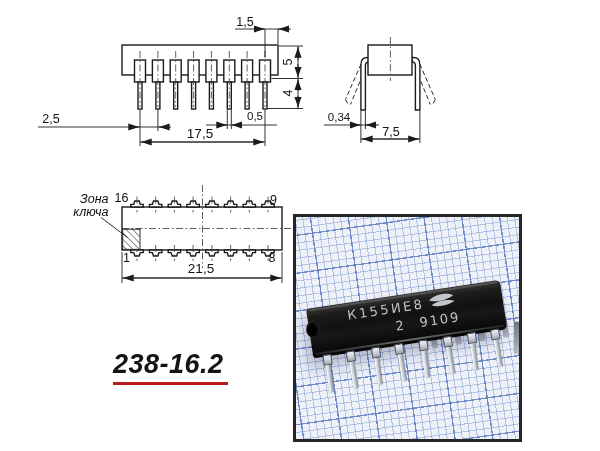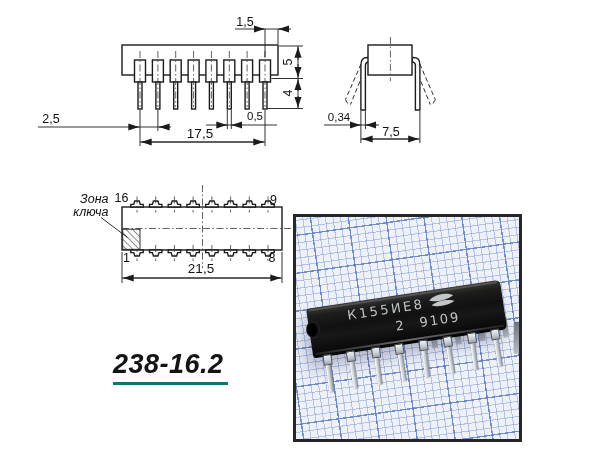--- a/index.html
+++ b/index.html
@@ -10,21 +10,21 @@
   .o{fill:#fff;stroke:#1b1b1b;stroke-width:1.4;stroke-linejoin:miter;}
   .cl{stroke:#3a3a3a;stroke-width:.8;stroke-dasharray:7 2.5 1.5 2.5;fill:none;}
   .dim{stroke:#1b1b1b;stroke-width:.9;fill:none;}
   .dsh{stroke:#2a2a2a;stroke-width:1;stroke-dasharray:4.5 2.8;fill:none;}
   text.t{font:12.5px "Liberation Sans",sans-serif;fill:#111;}
   text.s11{font-size:11.5px;} text.s13{font-size:13.5px;}
   text.it{font-style:italic;}
   
   .code{position:absolute;left:113px;top:349px;color:#141414;
         font:italic bold 27px "Liberation Sans",sans-serif;letter-spacing:.5px;
-        border-bottom:3px solid #0f766e;padding:0 4px 2px 0;}
+        border-bottom:3px solid #b91c1c;padding:0 4px 2px 0;}
   
   .photo{position:absolute;left:293px;top:214px;width:229px;height:228px;
          box-sizing:border-box;border:3px solid #262626;background:#edf0f8;overflow:hidden;}
   .paper{position:absolute;inset:-45px;transform:rotate(-8deg);background-color:#eef1f8;
     background-image:
       repeating-linear-gradient(0deg,rgba(88,120,190,.75) 0 1.4px,transparent 1.4px 37.5px),
       repeating-linear-gradient(90deg,rgba(88,120,190,.75) 0 1.4px,transparent 1.4px 37.5px),
       repeating-linear-gradient(0deg,rgba(110,140,205,.45) 0 1px,transparent 1px 7.5px),
       repeating-linear-gradient(90deg,rgba(110,140,205,.45) 0 1px,transparent 1px 7.5px);}
   .chip{position:absolute;left:10px;top:92px;width:200px;height:100px;

